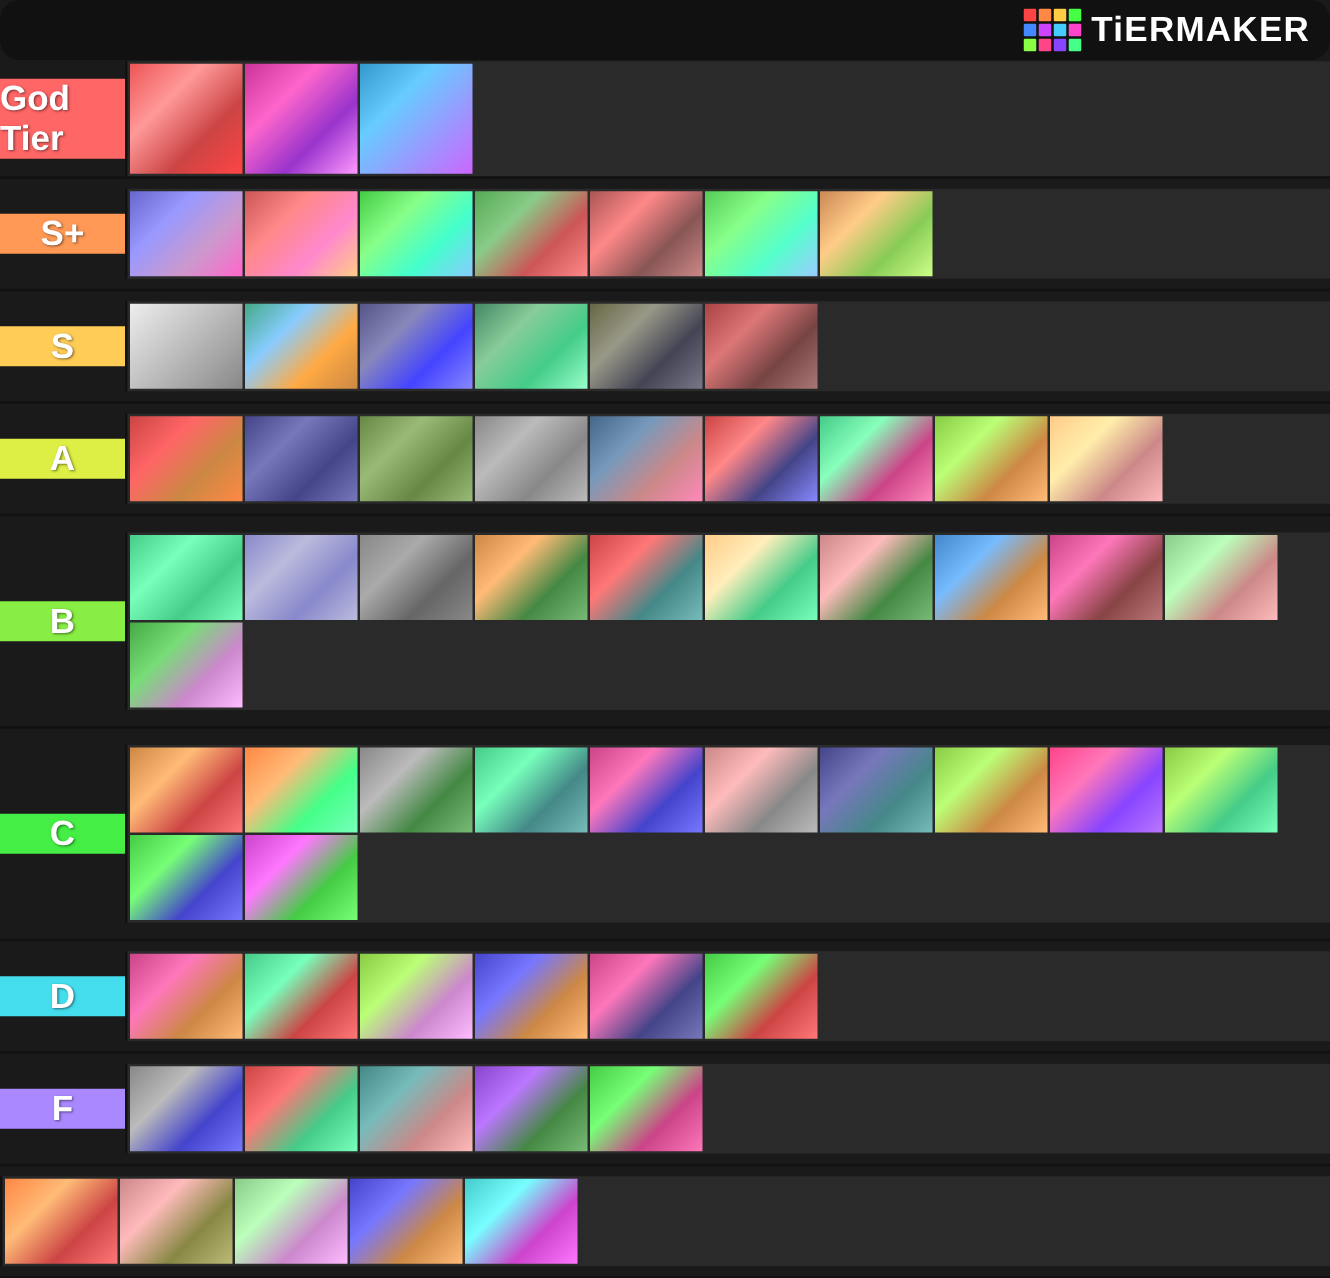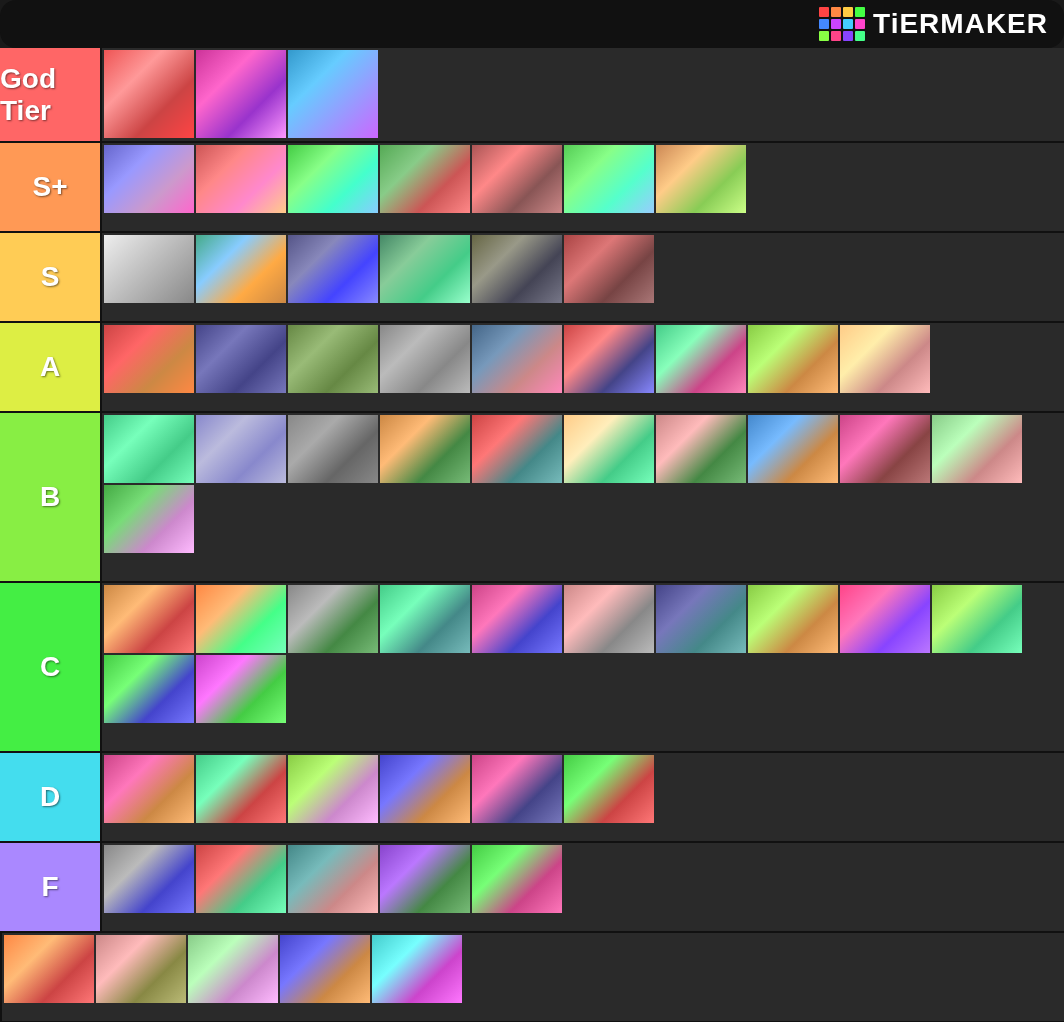--- a/index.html
+++ b/index.html
@@ -47,20 +47,21 @@
     }
 
     .tier-container {
       width: 100%;
     }
 
     .tier-row {
       display: flex;
       min-height: 90px;
       border-bottom: 2px solid #111;
+      align-items: center;
     }
 
     .tier-label {
       width: 100px;
       min-width: 100px;
       display: flex;
       align-items: center;
       justify-content: center;
       font-size: 28px;
       font-weight: bold;

